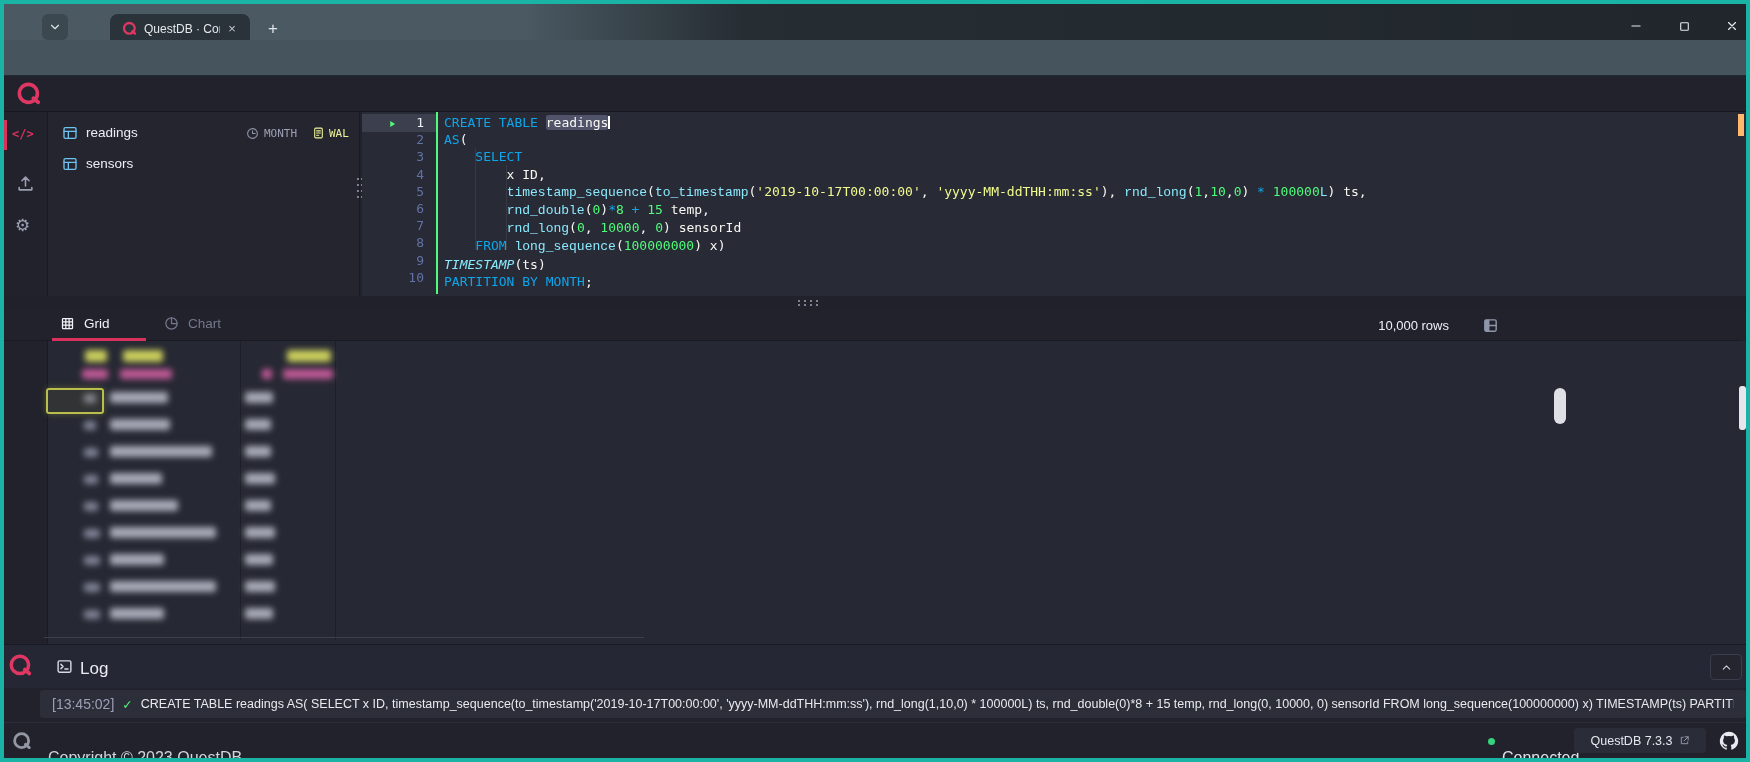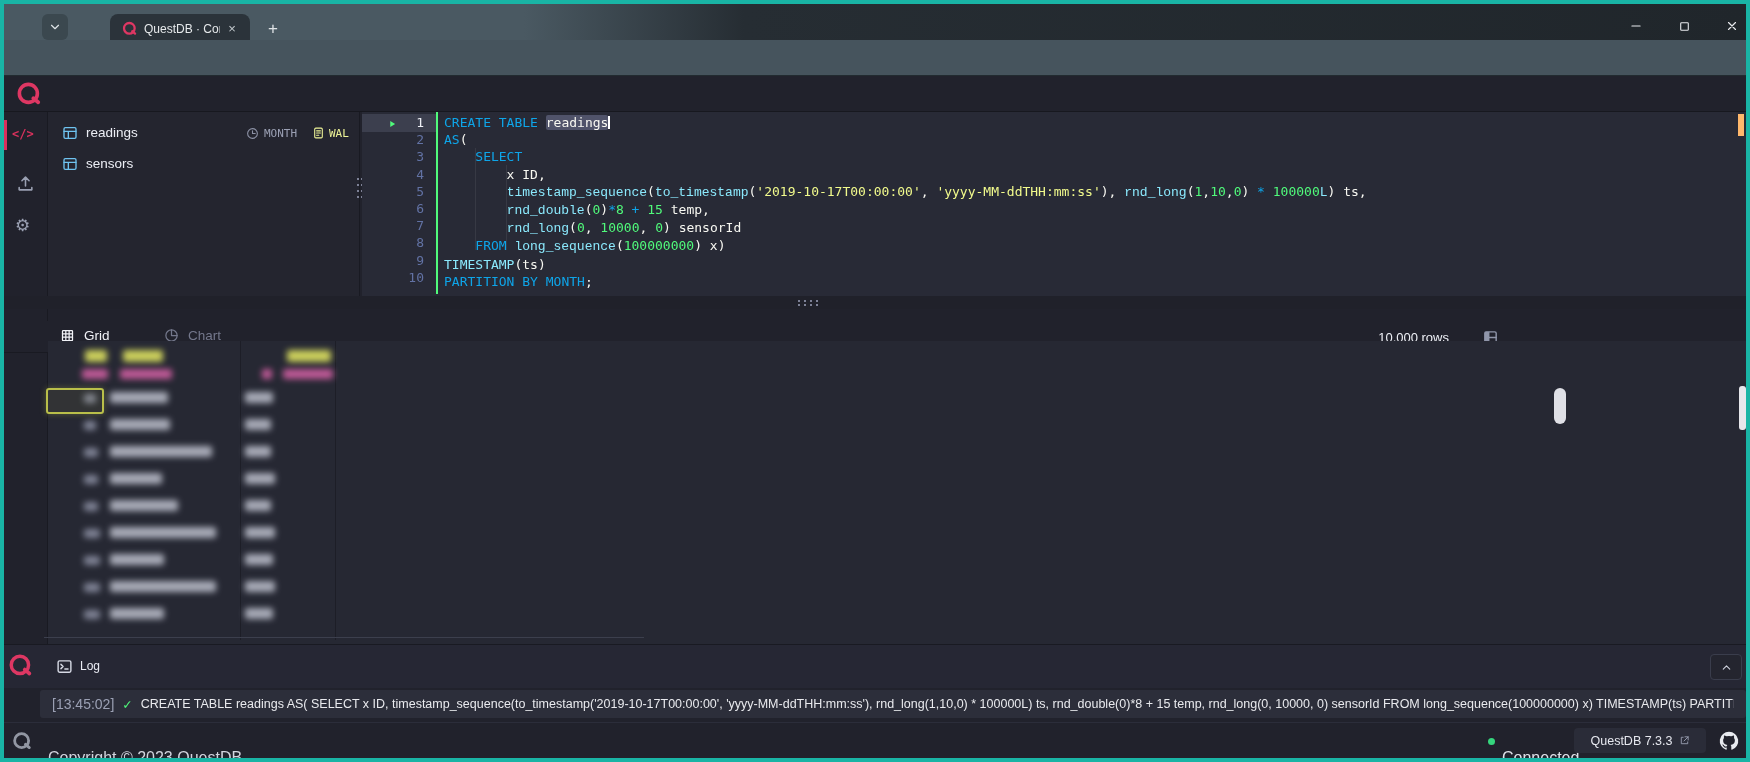--- a/index.html
+++ b/index.html
@@ -52,33 +52,33 @@
   .editor{left:362px;top:112px;width:1384px;height:184px;background:#282a36;}
   .gut-active{left:0;top:2px;width:74px;height:18px;background:#3c3f4e;}
   #gutter{position:absolute;left:0;top:2px;width:62px;text-align:right;
     font-family:"DejaVu Sans Mono",monospace;font-size:13px;line-height:17.2px;color:#6272a4;}
   #gutter .gr.active{color:#eef0f6;}
   .gutline{left:74px;top:0;width:2px;height:182px;background:#50fa7b;}
   #code{position:absolute;left:82px;top:2px;white-space:pre;
     font-family:"DejaVu Sans Mono",monospace;font-size:13px;line-height:17.2px;color:#f8f8f2;}
   .tk-kw,.tk-op{color:#0ea5e9;}
   .tk-fn{color:#8be9fd;font-family:Liberation Mono, monospace;}
-  .tk-kwi{color:#8be9fd;}
+  .tk-kwi{color:#8be9fd;font-style:italic;}
   .tk-str{color:#f1fa8c;}
   .tk-num{color:#50fa7b;}
   .tk-pl{color:#f8f8f2;}
   .tk-sel{background:#50536a;border-radius:2px;}
   .caret{display:inline-block;width:2px;height:13px;background:#ffffff;vertical-align:-2px;}
   .iguide{width:1px;background:rgba(255,255,255,0.07);}
 
   
   .hsplit{left:4px;top:296px;width:1742px;height:13px;background:#20212a;}
   .dots-h{width:26px;height:8px;background-image:radial-gradient(circle,#7d8196 1.1px,transparent 1.4px);background-size:6px 4px;}
   .dots-v{width:8px;height:24px;background-image:radial-gradient(circle,#7d8196 1.1px,transparent 1.4px);background-size:4px 6px;}
-  .rtabs{left:4px;top:321px;width:1738px;height:32px;background:#21222c;border-bottom:1px solid #191a22;}
+  .rtabs{left:4px;top:309px;width:1738px;height:32px;background:#21222c;border-bottom:1px solid #191a22;}
   .rtab-label{font-size:13.5px;}
   .runderline{left:48px;top:29px;width:94px;height:3px;background:#d8315c;}
   .gbtn{top:313px;height:25px;background:#262837;border-radius:4px;color:#d2d5e0;
     display:flex;align-items:center;justify-content:center;gap:6px;}
 
   .grid{left:48px;top:341px;width:1698px;height:303px;background:#262833;}
   .gridline{position:absolute;top:0;width:1px;height:299px;background:#1d1e27;}
   .blob{position:absolute;border-radius:2px;filter:blur(3px);opacity:.9;}
   .blob.h{background:#dce060;height:12px;}
   .blob.t{background:#d05fa2;height:10px;}
@@ -417,21 +417,21 @@
 
   <div class="ab loghdr">
     <svg class="ab" style="left:4px;top:8px" width="26" height="26" viewBox="0 0 24 24">
       <circle cx="11" cy="11" r="8" stroke="#de3763" stroke-width="3.2" fill="none"></circle>
       <rect x="13" y="15" width="9" height="3.4" rx="1.7" transform="rotate(40 17 17)" fill="#de3763"></rect>
     </svg>
     <svg class="ab ico" style="left:52px;top:13px;color:#d6d9e4" width="17" height="17" viewBox="0 0 24 24" stroke-width="1.8">
         <rect x="3" y="4" width="18" height="16" rx="2"></rect>
         <path d="M7 9l3 3-3 3M12.5 15.5H17"></path>
       </svg>
-    <span class="ab" style="left:76px;top:14px;font-size:12px;color:#e9ebf3">Log</span>
+    <span class="ab" style="left:76px;top:14px;font-size:17px;color:#e9ebf3">Log</span>
     <div class="ab" style="left:1706px;top:9px;width:32px;height:26px;border:1px solid #3a3d4c;border-radius:4px;background:#24252f;display:flex;align-items:center;justify-content:center;color:#cfd3de">
       <svg class="ico" width="13" height="13" viewBox="0 0 24 24">
           <polyline points="6,15 12,9 18,15"></polyline>
         </svg>
     </div>
   </div>
   <div class="ab logentry">
     <span style="font-size:14px;color:#9ba0b4;flex:none">[13:45:02]</span>
     <span style="font-size:12.5px;color:#50fa7b;flex:none">✓</span>
     <span class="logmsg">CREATE TABLE readings AS( SELECT x ID, timestamp_sequence(to_timestamp('2019-10-17T00:00:00', 'yyyy-MM-ddTHH:mm:ss'), rnd_long(1,10,0) * 100000L) ts, rnd_double(0)*8 + 15 temp, rnd_long(0, 10000, 0) sensorId FROM long_sequence(100000000) x) TIMESTAMP(ts) PARTITION BY MONTH;</span>

